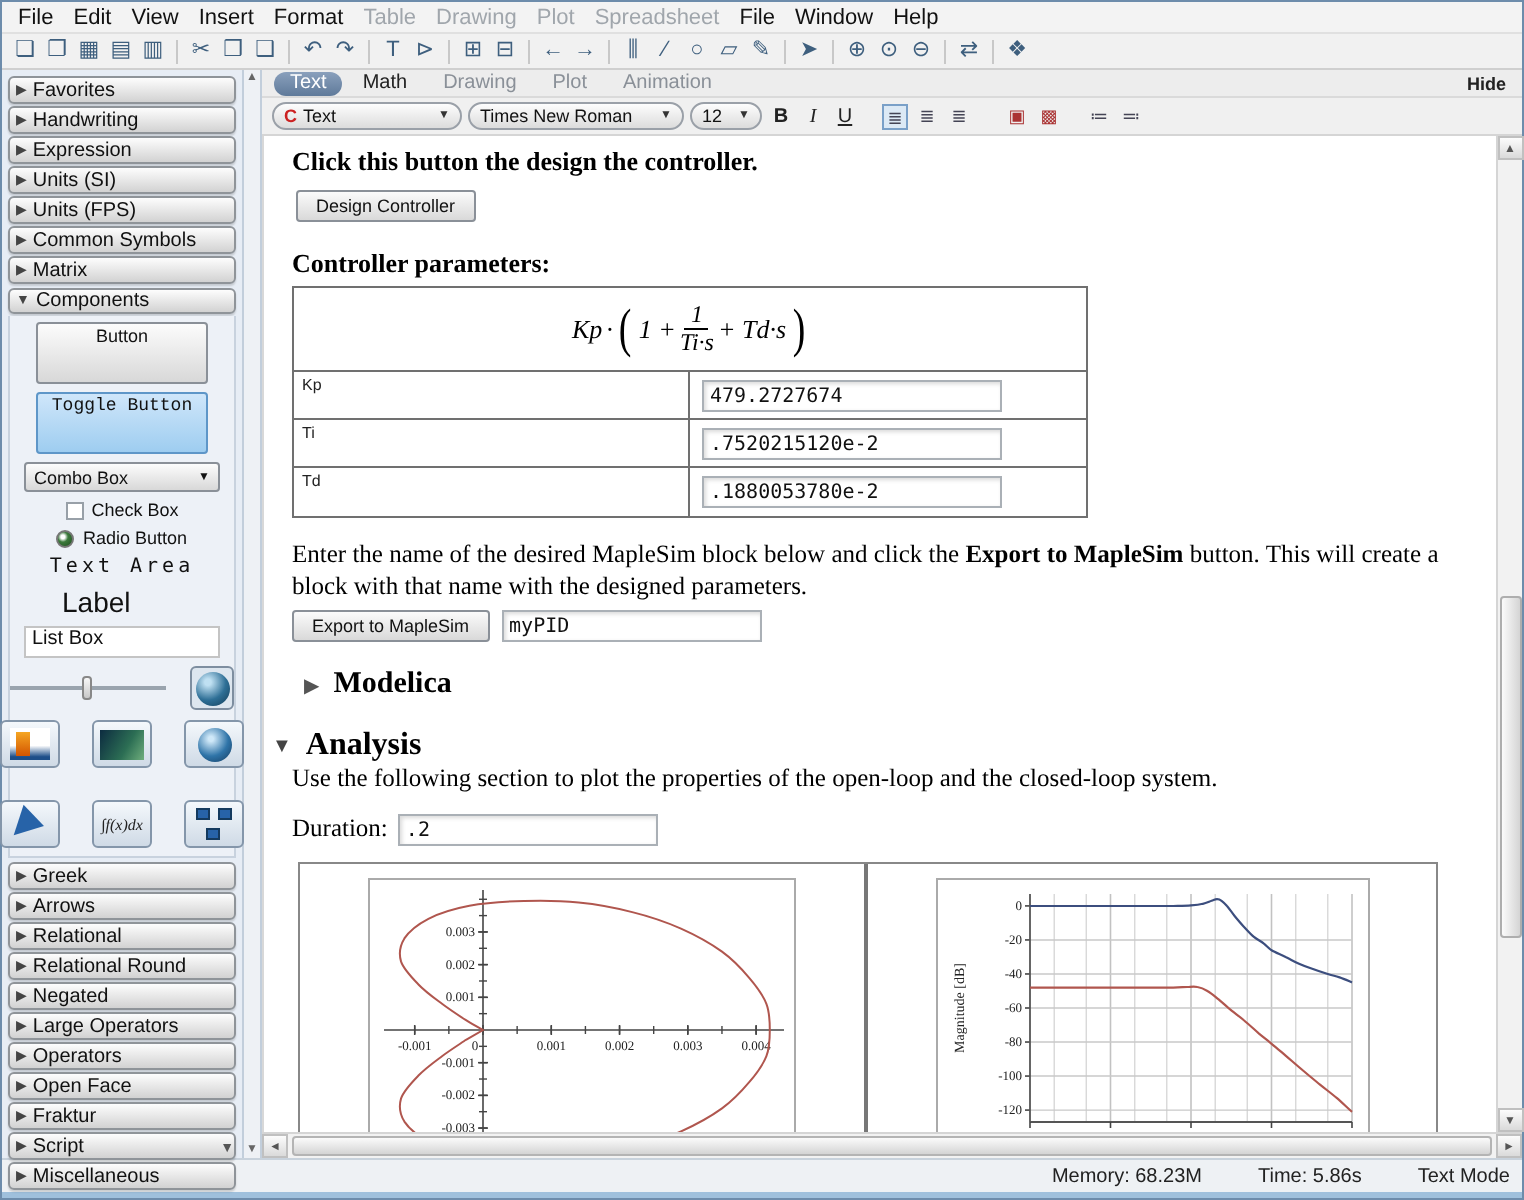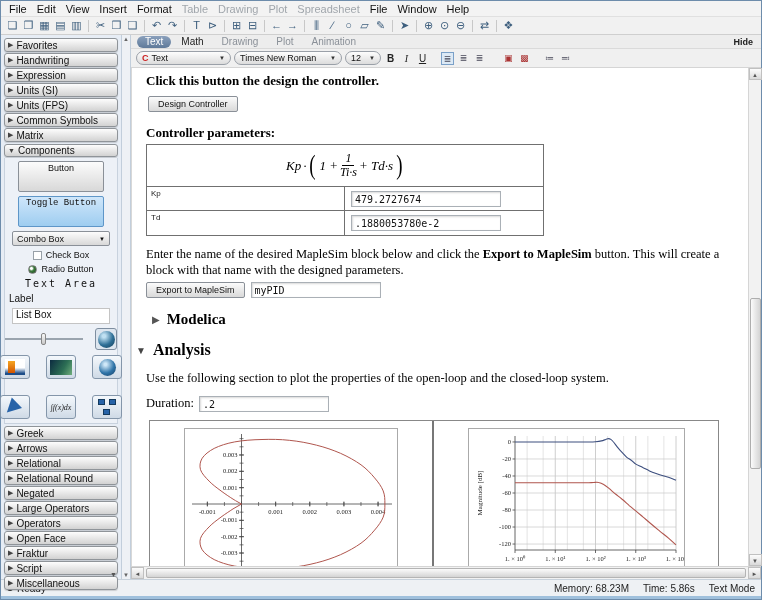--- a/index.html
+++ b/index.html
@@ -37,21 +37,21 @@
     display:flex; flex-direction:column; align-items:center; gap:4px; }
   .c-btn { width:86px; height:31px; font-size:9px; text-align:center; line-height:13px; color:#111;
     border:1px solid #8a9098; border-radius:2px; background:linear-gradient(#fcfcfc,#d8d8d8); }
   .c-btn.toggle { background:linear-gradient(#cfe6fa,#9ecdf0); border-color:#5e96c8;font-family:Liberation Mono, monospace; }
   .c-combo { width:98px; height:15px; font-size:9px; display:flex; align-items:center; justify-content:space-between;
     padding:0 4px; border:1px solid #8a9098; border-radius:2px; background:linear-gradient(#fcfcfc,#d8d8d8); color:#111; }
   .c-row { display:flex; align-items:center; gap:4px; font-size:9px; color:#111; }
   .c-check { width:9px; height:9px; background:#fff; border:1px solid #98a0a8; }
   .c-radio { width:9px; height:9px; border-radius:50%; background:radial-gradient(circle at 35% 35%,#fff 15%,#3c7a3c 40%,#1e4e1e); border:1px solid #777; }
   .c-textarea { font-family:"DejaVu Sans Mono", monospace; font-size:10px; letter-spacing:2px; color:#111; }
-  .c-label { font-size:10px; color:#111; align-self:flex-start; margin-left:2px; }
+  .c-label { font-size:14px; color:#111; align-self:flex-start; margin-left:24px; }
   .c-listbox { width:98px; height:16px; background:#fff; border:1px solid #c4c4c4; font-size:10px; padding:0 3px; color:#111; }
   .c-sliderrow { width:112px; display:flex; align-items:center; justify-content:space-between; }
   .c-slider { width:78px; height:12px; position:relative; }
   .c-slider .track { position:absolute; left:0; right:0; top:5px; height:2px; background:#9aa4ae; }
   .c-slider .thumb { position:absolute; left:36px; top:0; width:5px; height:12px; background:linear-gradient(#f8f8f8,#c8c8c8); border:1px solid #888; border-radius:2px; }
   .c-dial { width:22px; height:22px; border:1px solid #7e8ea0; border-radius:3px; background:#dde6ef; display:flex; align-items:center; justify-content:center; }
   .c-dial .face { width:17px; height:17px; border-radius:50%; background:radial-gradient(circle at 35% 30%,#bfe0f2 10%,#2e6f96 55%,#123b55); }
   .tile-grid { display:grid; grid-template-columns:repeat(3,30px); gap:16px; margin-top:1px; }
   .tile { width:30px; height:24px; border:1px solid #8496aa; border-radius:3px; background:linear-gradient(#f4f8fc,#cfdae6);
     display:flex; align-items:center; justify-content:center; overflow:hidden; }
@@ -126,21 +126,21 @@
     background:linear-gradient(#fcfcfc,#dadada); border:1px solid #c0c0c0; }
   .vscroll .track { flex:1; width:13px; position:relative; }
   .vscroll .thumb { position:absolute; top:46%; height:36%; left:1px; right:1px; background:linear-gradient(90deg,#fbfbfb,#d4d4d4); border:1px solid #aeaeae; border-radius:2px; }
   .hscroll { height:13px; display:flex; background:#f2f2f2; border-top:1px solid #d5d5d5; }
   .hscroll .track { flex:1; position:relative; }
   .hscroll .thumb { position:absolute; left:2px; right:2px; top:1px; bottom:1px; background:linear-gradient(#fbfbfb,#d4d4d4); border:1px solid #b4b4b4; border-radius:2px; }
 
   
   .statusbar { height:17px; background:#eef1f4; border-top:1px solid #c8d2dc; display:flex; align-items:center; padding:0 6px; font-size:10px; color:#222; }
   .statusbar .dot { width:6px; height:6px; border-radius:50%; background:#333; margin-right:4px; }
-  .statusbar .right { margin-left:auto; display:flex; gap:14px; }
+  .statusbar .right { margin-left:auto; display:flex; gap:28px; }
   .frame-bottom { height:3px; background:#9fc0dc; }
 
   svg text { font-family:"Liberation Serif", serif; }
 </style>
 </head>
 <body>
 
 <div class="window">
 
 
@@ -409,20 +409,26 @@
               </span>
             </div>
             <div id="param-rows">
                 <div class="param-row">
                   <div class="param-label">Kp</div>
                   <div class="param-value">
                     <div class="inputbox">479.2727674</div>
                   </div>
                 </div>
                 <div class="param-row">
+                  <div class="param-label">Ti</div>
+                  <div class="param-value">
+                    <div class="inputbox">.7520215120e-2</div>
+                  </div>
+                </div>
+                <div class="param-row">
                   <div class="param-label">Td</div>
                   <div class="param-value">
                     <div class="inputbox">.1880053780e-2</div>
                   </div>
                 </div>
               </div>
           </div>
 
           <div class="para"><span>Enter the name of the desired MapleSim block below and click the </span><span class="bold">Export to MapleSim</span><span> button.  This will create a block with that name with the designed parameters.</span></div>
 
@@ -434,21 +440,21 @@
           <div class="section-h" style="margin-left:6px">
             <span class="sec-arrow">▶</span>
             <span class="h-modelica">Modelica</span>
           </div>
 
           <div class="section-h" style="margin-left:-10px">
             <span class="sec-arrow open">▼</span>
             <span class="h-analysis">Analysis</span>
           </div>
 
-          <div class="para" style="margin-top:12px">Use the following section to plot the properties of the open-loop and the closed-loop system.</div>
+          <div class="para" style="margin-top:0">Use the following section to plot the properties of the open-loop and the closed-loop system.</div>
 
           <div class="dur-row">
             <span>Duration:</span>
             <span class="inputbox" style="width:130px">.2</span>
           </div>
 
           <div class="plot-panel">
             <div class="plot-half left">
               <div class="plot-box">
                 <svg id="nyq" width="212" height="150" viewBox="0 0 212 150">

